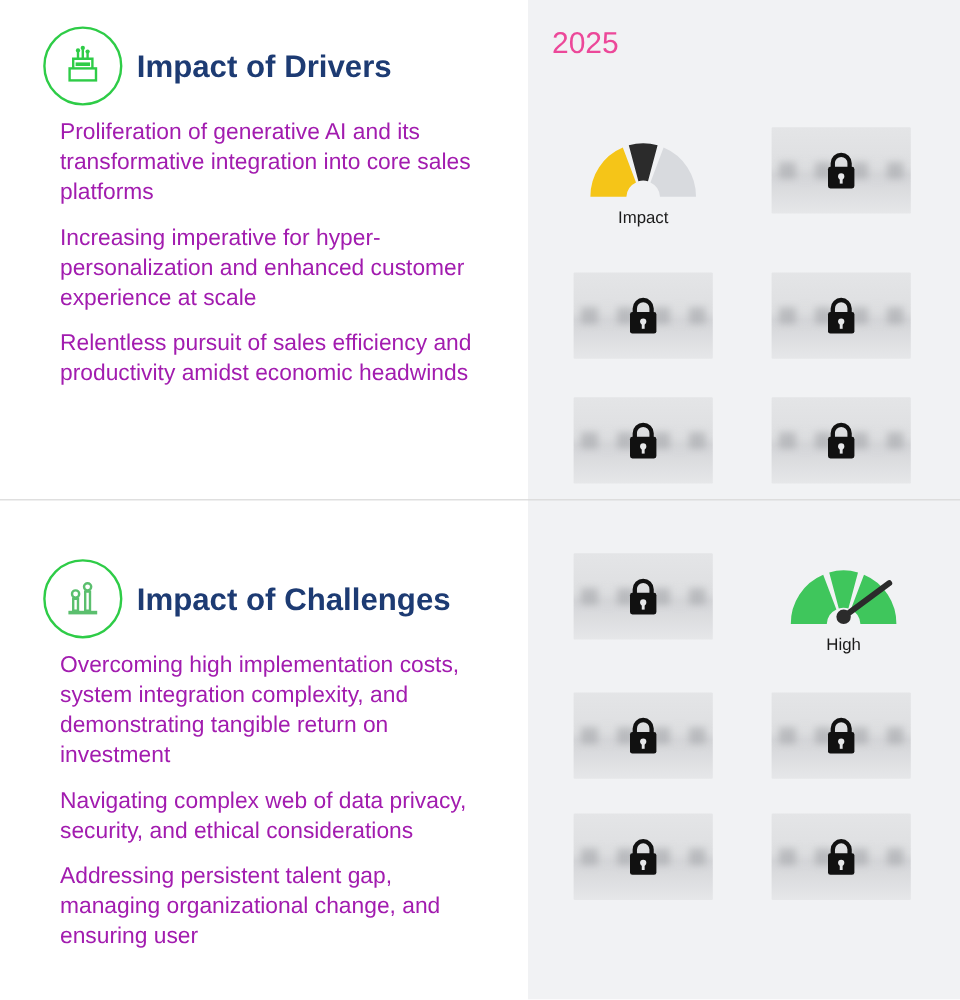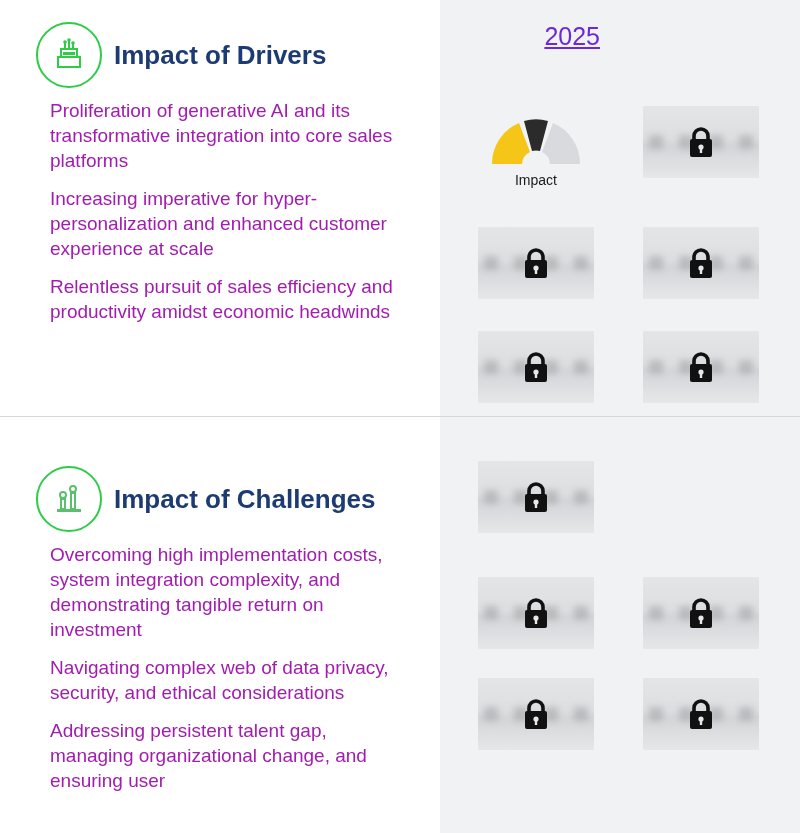--- a/index.html
+++ b/index.html
@@ -29,25 +29,24 @@
     top: 0;
     width: 360px;
     height: 833px;
     background: #f1f2f4;
   }
 
   .col-header {
     position: absolute;
     top: 22px;
     font-size: 25px;
-    color: #6d28d9;
+    color: #ec4899;
     font-family: "Liberation Sans", sans-serif;
-    text-align: right;
+    text-align: left;
     width: 140px;
-    text-decoration: underline;
   }
   .col-header.c2025 { left: 460px; }
   .col-header.c2029 { left: 630px; }
 
   
   .divider {
     position: absolute;
     left: 0;
     top: 416px;
     width: 800px;
@@ -247,20 +246,30 @@
 
   <div class="cell lock-cell" style="left:478px; top:461px;">
     <svg class="lock-glyph" viewBox="0 0 30 36">
       <path d="M8 16 v-4 a7 7 0 0 1 14 0 v4" fill="none" stroke="#111" stroke-width="3.6"></path>
       <rect x="4" y="15" width="22" height="18" rx="2" fill="#111"></rect>
       <circle cx="15" cy="23" r="2.6" fill="#e6e7e9"></circle>
       <rect x="13.8" y="23" width="2.4" height="6" fill="#e6e7e9"></rect>
     </svg>
   </div>
 
+  <div class="gauge-wrap" style="left:645px; top:464px;">
+    <svg width="116" height="62" viewBox="0 0 116 62" aria-hidden="true">
+      <path d="M14 56 A44 44 0 0 1 41 15 L52 44 A14 14 0 0 0 44 56 Z" fill="#3fc65c"></path>
+      <path d="M46 13 A44 44 0 0 1 70 13 L62 43 A14 14 0 0 0 54 43 Z" fill="#3fc65c"></path>
+      <path d="M75 15 A44 44 0 0 1 102 56 L72 56 A14 14 0 0 0 64 44 Z" fill="#3fc65c"></path>
+      <path d="M58 50 L96 22" stroke="#2b2b2b" stroke-width="5" stroke-linecap="round"></path>
+      <circle cx="58" cy="50" r="6" fill="#2b2b2b"></circle>
+    </svg>
+    <div class="gauge-label">High</div>
+  </div>
 
   <div class="cell lock-cell" style="left:478px; top:577px;">
     <svg class="lock-glyph" viewBox="0 0 30 36">
       <path d="M8 16 v-4 a7 7 0 0 1 14 0 v4" fill="none" stroke="#111" stroke-width="3.6"></path>
       <rect x="4" y="15" width="22" height="18" rx="2" fill="#111"></rect>
       <circle cx="15" cy="23" r="2.6" fill="#e6e7e9"></circle>
       <rect x="13.8" y="23" width="2.4" height="6" fill="#e6e7e9"></rect>
     </svg>
   </div>
   <div class="cell lock-cell" style="left:643px; top:577px;">

